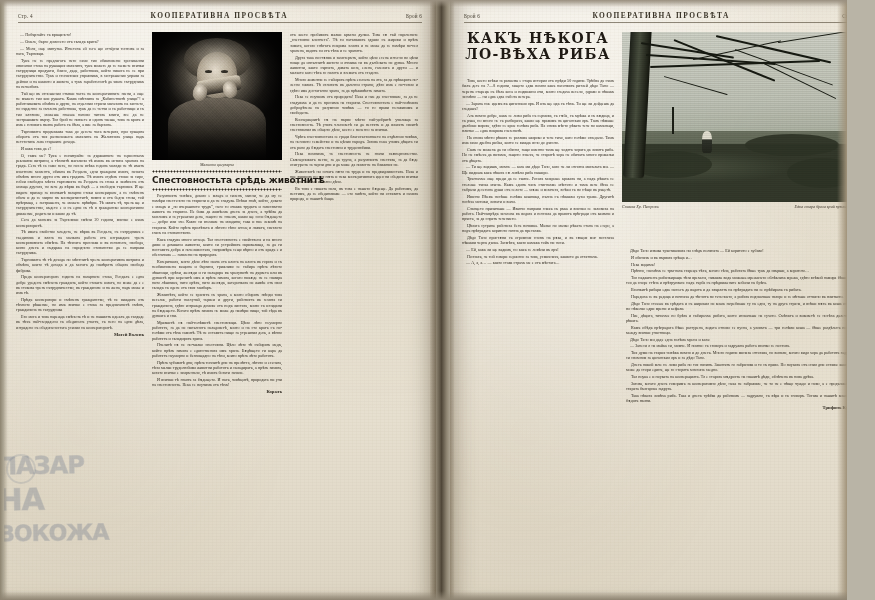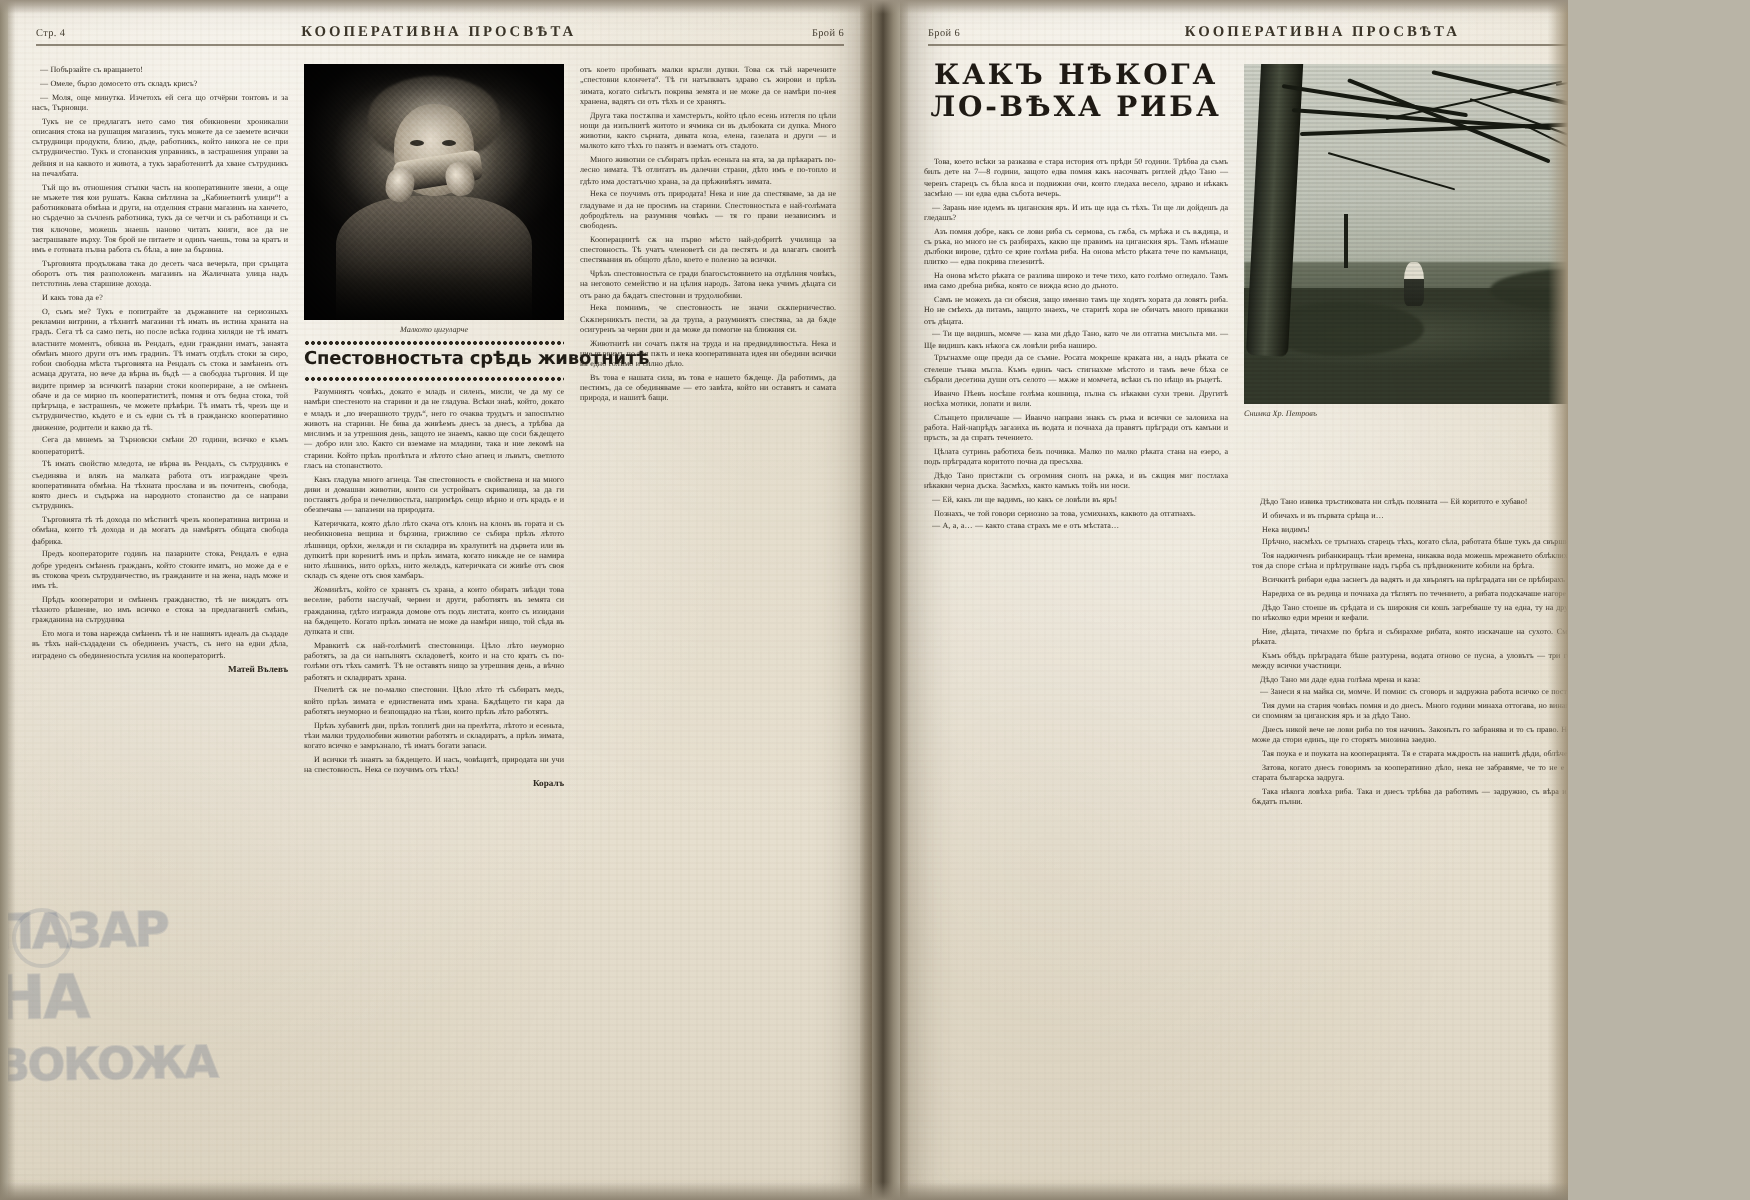--- a/index.html
+++ b/index.html
@@ -3,21 +3,21 @@
 <meta charset="utf-8">
 <title>Кооперативна Просвѣта — scan</title>
 <style>
   html,body{margin:0;padding:0;}
   body{
     width:875px;height:600px;overflow:hidden;
     background:#b9b4a6;
     font-family:"Liberation Serif", serif;
   }
   .scan{
-    position:relative;width:784px;height:600px;overflow:hidden;
+    position:relative;width:847px;height:600px;overflow:hidden;
     background:#d7d2c2;
     text-decoration:underline;
   }
   
   .sheet{
     position:absolute;top:0;height:600px;overflow:hidden;
     background:
       radial-gradient(ellipse at 30% 20%, rgba(255,255,255,.55), rgba(255,255,255,0) 60%),
       linear-gradient(180deg,#efeade 0%,#e9e3d4 35%,#e6dfcf 70%,#ded6c4 100%);
   }

